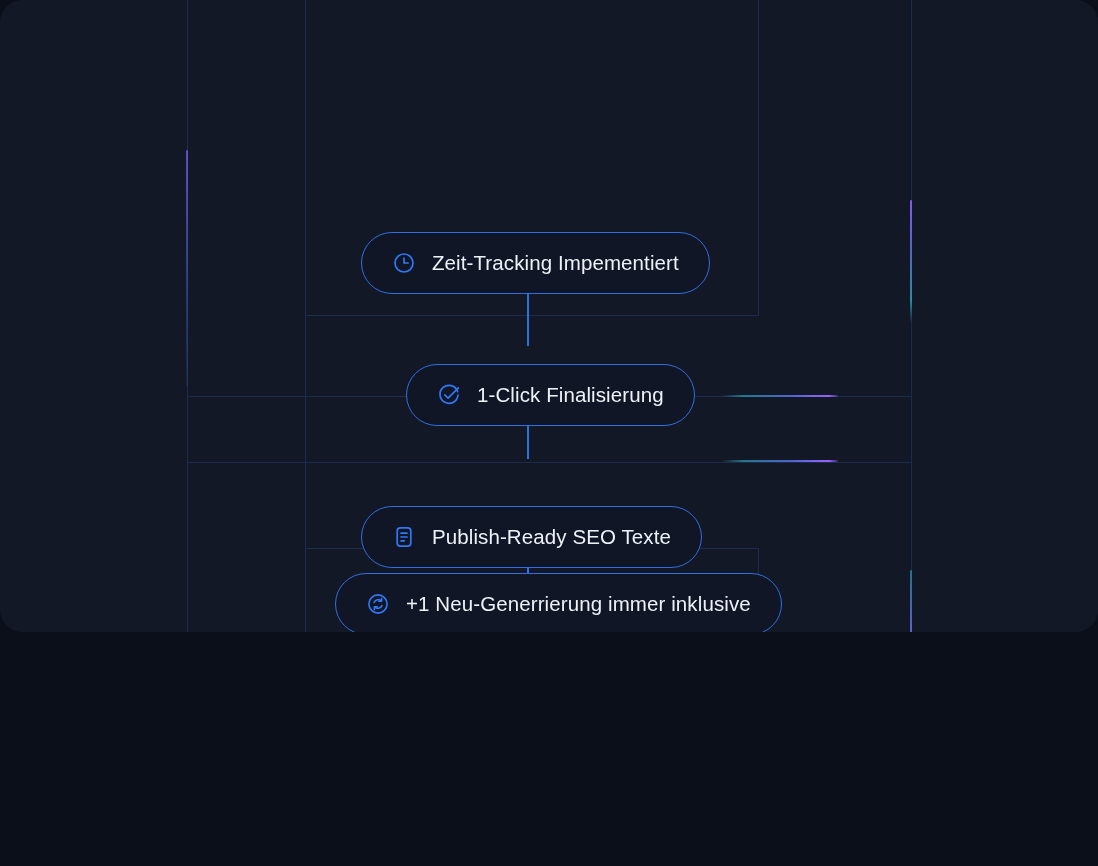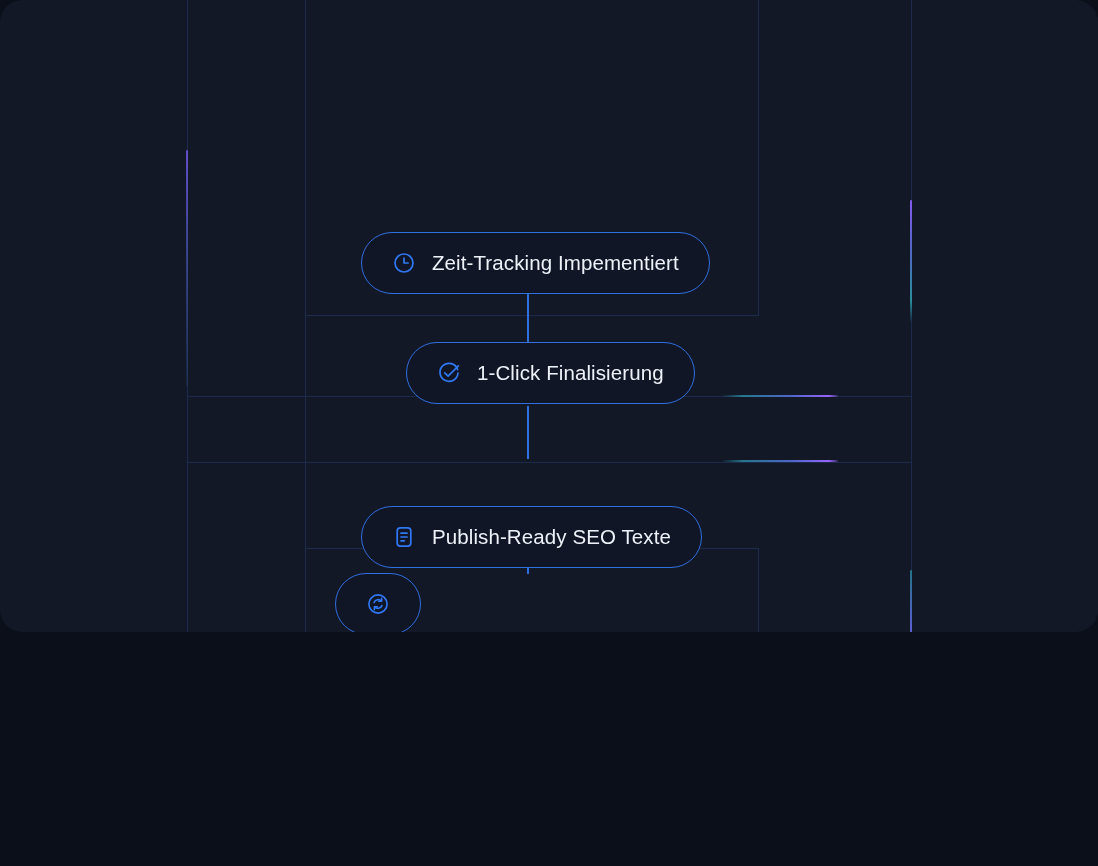--- a/index.html
+++ b/index.html
@@ -121,21 +121,21 @@
     height: 24px;
   }
   .pill .pill-label {
     font-size: 20.5px;
     letter-spacing: 0.1px;
     color: #eef2f8;
     font-weight: 400;
   }
 
   .pill-1 { top: 232px; left: 361px; }
-  .pill-2 { top: 342px; left: 406px; }
+  .pill-2 { top: 364px; left: 406px; }
   .pill-3 { top: 458px; left: 361px; margin-top: 48px; }
   .pill-4 { top: 573px; left: 335px; }
 </style>
 </head>
 <body>
 
 <div id="stage">
 
   <div class="grid-layer">
     <div class="gline-v" style="left:187px; top:0; height:866px;"></div>
@@ -197,16 +197,17 @@
     <div class="pill pill-4">
       <span class="pill-icon">
         <svg viewBox="0 0 24 24" fill="none" stroke="currentColor" stroke-width="1.6" stroke-linecap="round" stroke-linejoin="round">
           <circle cx="12" cy="12" r="9.1"></circle>
           <path d="M8.1 10.4 A4.3 4.3 0 0 1 15.3 9.1"></path>
           <path d="M15.9 13.6 A4.3 4.3 0 0 1 8.7 14.9"></path>
           <path d="M15.6 6.2 L15.6 9.3 L12.6 9.3"></path>
           <path d="M8.4 17.8 L8.4 14.7 L11.4 14.7"></path>
         </svg>
       </span>
+      <span class="pill-label">+1 Neu-Generrierung immer inklusive</span>
     </div>
 
   </div>
 </div>
 
 </body></html>

